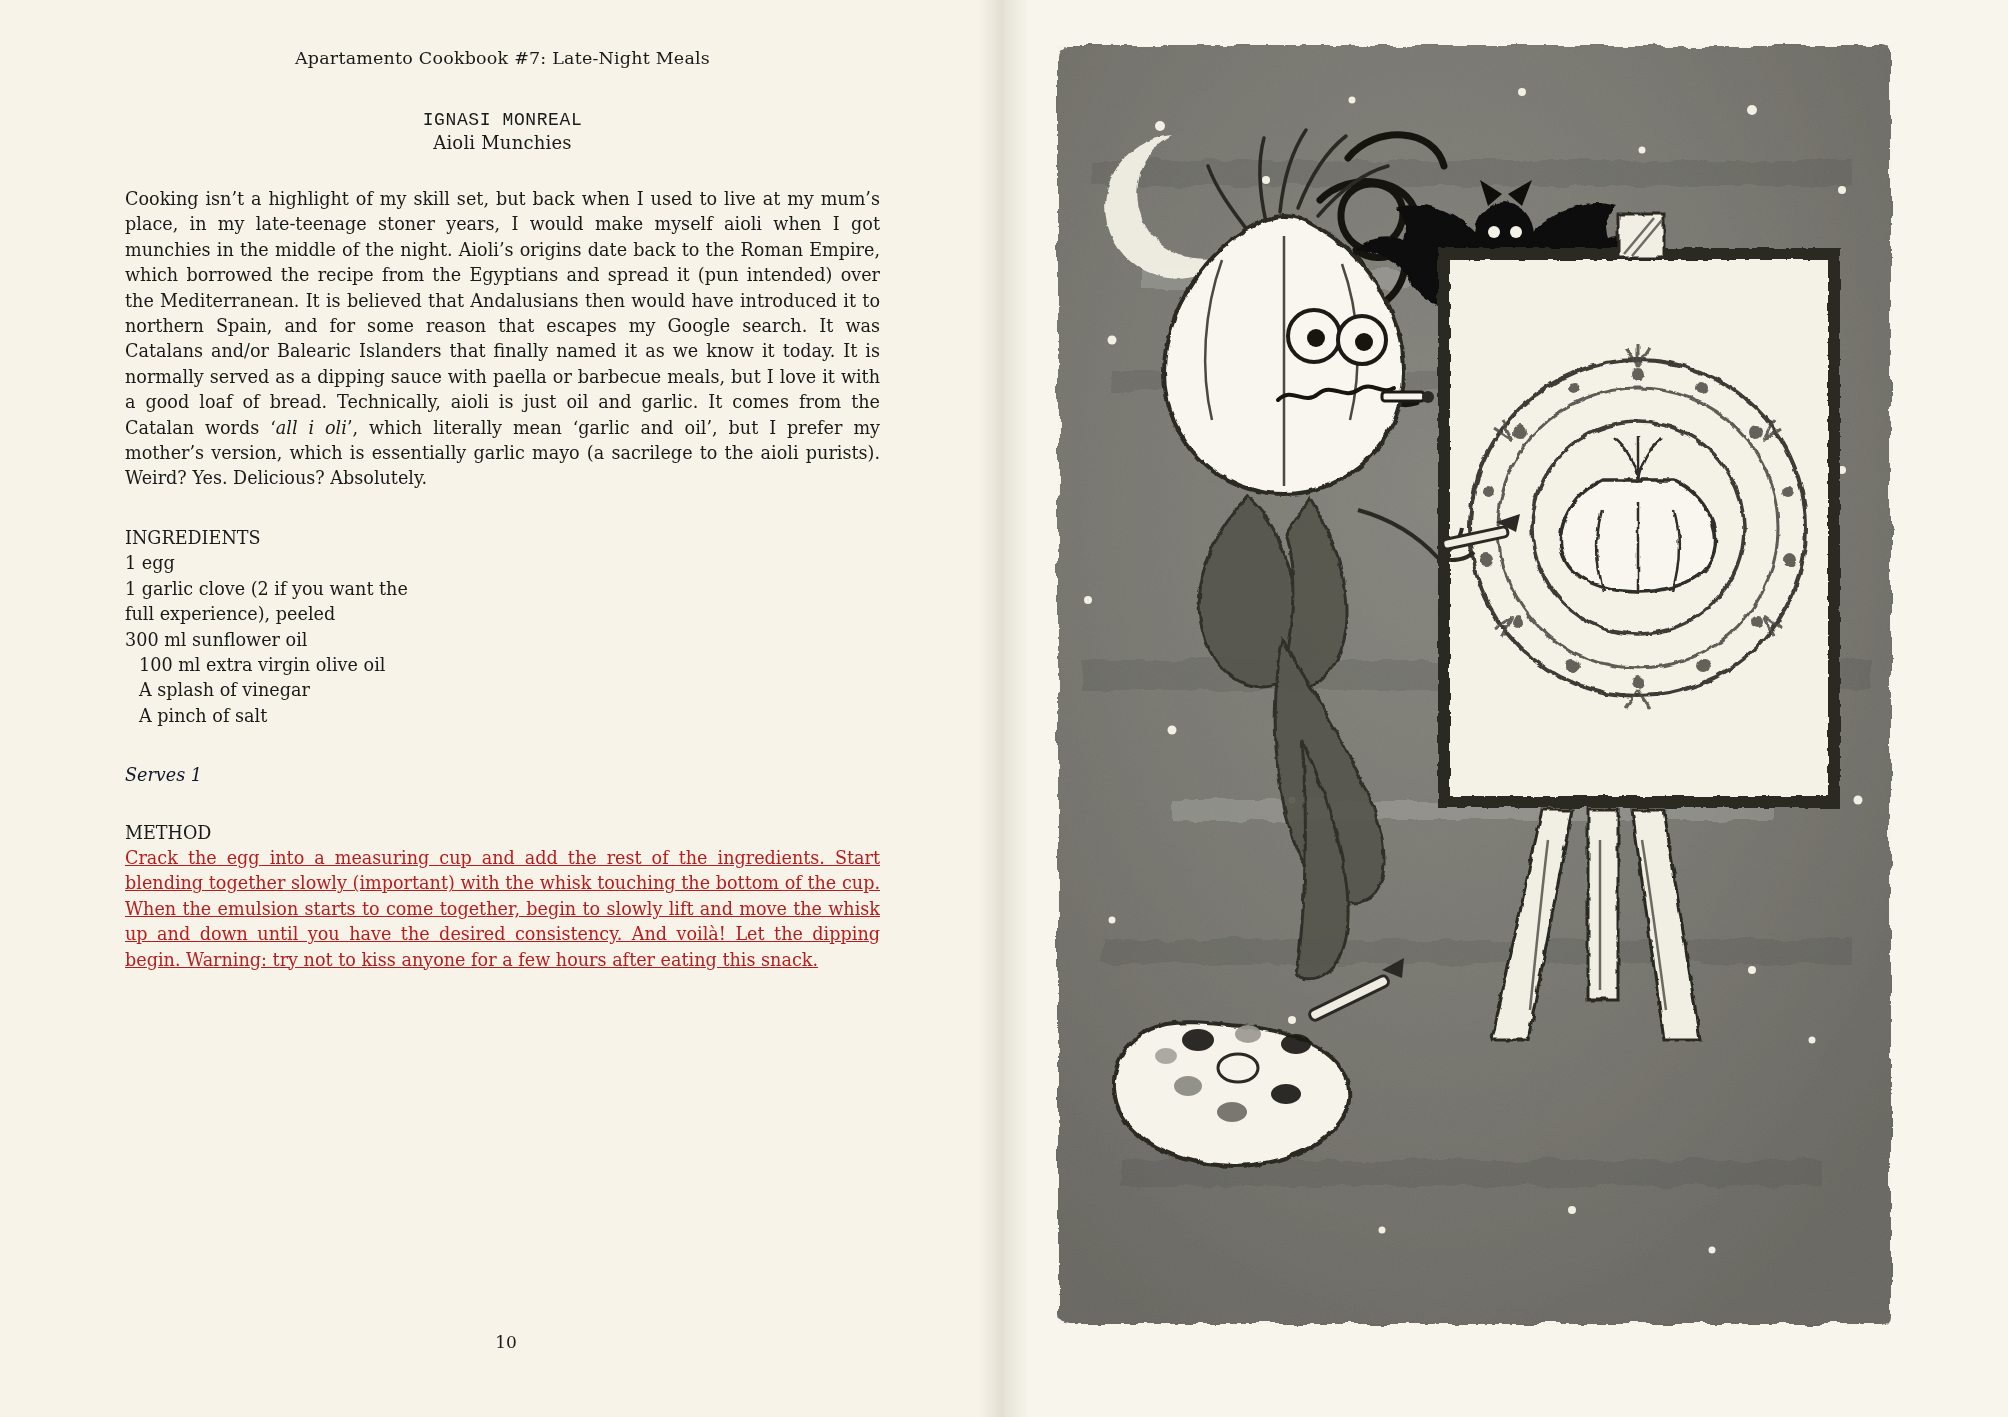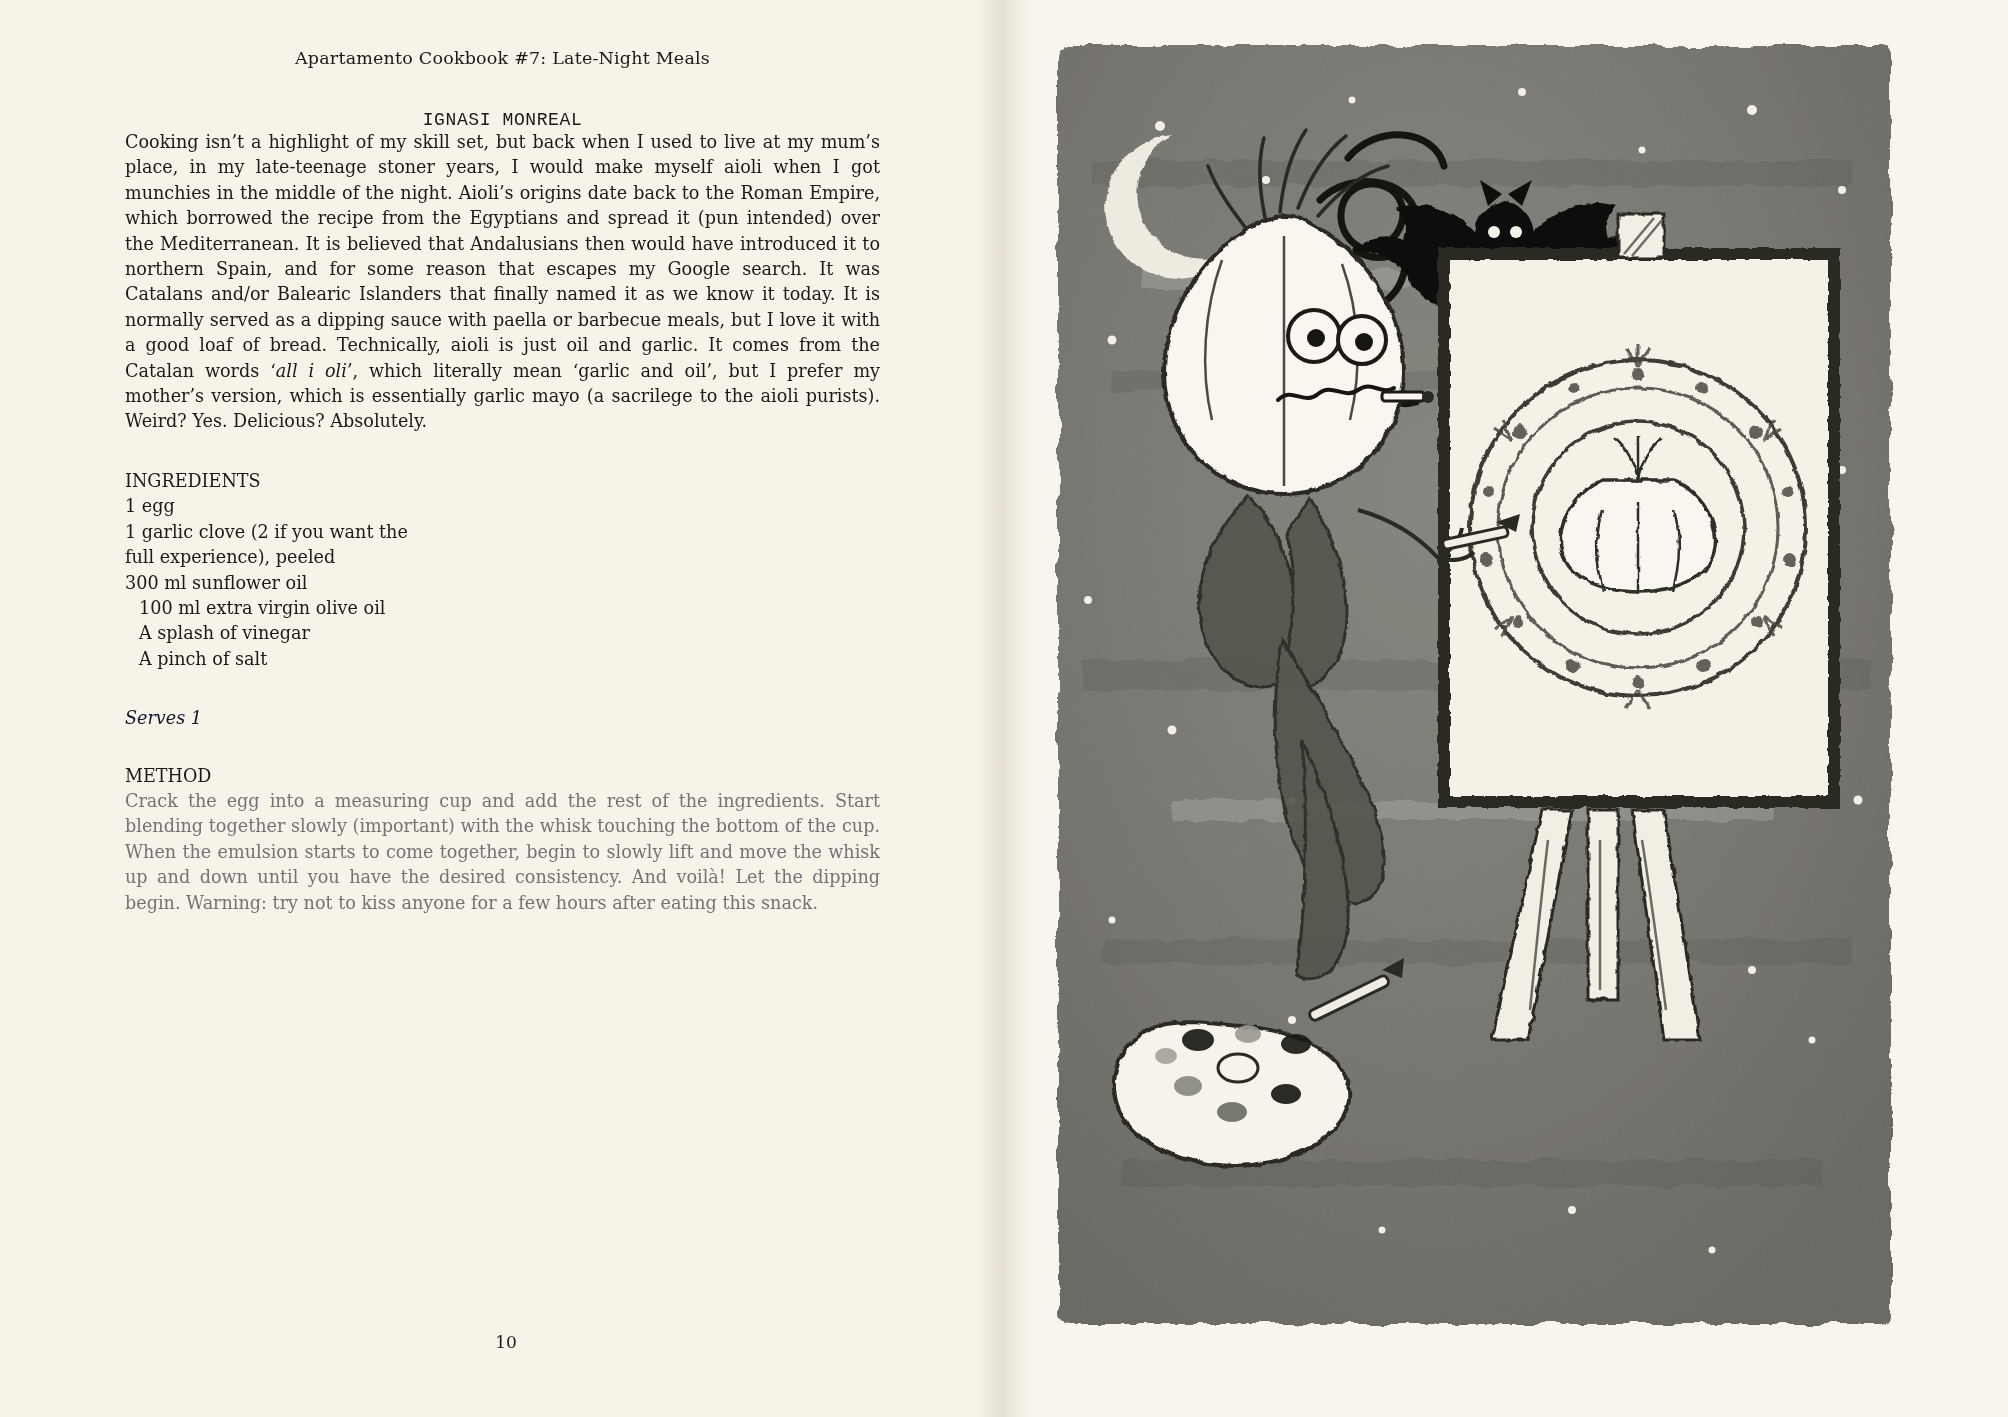--- a/index.html
+++ b/index.html
@@ -119,23 +119,24 @@
     font-style: italic;
     font-size: 17.6px;
     line-height: 25.4px;
     color: #0f172a;
     margin: 34px 0 32px 0;
   }
   .method-body {
     font-family: "DejaVu Serif", serif;
     font-size: 17.6px;
     line-height: 25.4px;
-    color: #737373;
+    color: #b91c1c;
     text-align: justify;
     margin: 0;
+    text-decoration: underline;
   }
   .folio {
     position: absolute;
     left: 16px;
     right: 0;
     top: 1332px;
     text-align: center;
     font-family: "DejaVu Serif", serif;
     font-size: 17px;
     color: #1a1a18;
@@ -157,20 +158,21 @@
 
 <div class="spread">
 
   <div class="page-left">
     <div class="text-col">
 
       <div class="running-head">Apartamento Cookbook #7: Late-Night Meals</div>
 
       <div class="author">IGNASI MONREAL</div>
 
+      <div class="recipe-title">Aioli Munchies</div>
 
       <p class="intro">Cooking isn’t a highlight of my skill set, but back when I used to live at my mum’s place, in my late-teenage stoner years, I would make myself aioli when I got munchies in the middle of the night. Aioli’s origins date back to the Roman Empire, which borrowed the recipe from the Egyptians and spread it (pun intended) over the Mediterranean. It is believed that Andalusians then would have introduced it to northern Spain, and for some reason that escapes my Google search. It was Catalans and/or Balearic Islanders that finally named it as we know it today. It is normally served as a dipping sauce with paella or barbecue meals, but I love it with a good loaf of bread. Technically, aioli is just oil and garlic. It comes from the Catalan words ‘<i>all i oli</i>’, which literally mean ‘garlic and oil’, but I prefer my mother’s version, which is essentially garlic mayo (a sacrilege to the aioli purists). Weird? Yes. Delicious? Absolutely.</p>
 
       <div class="section-label">INGREDIENTS</div>
 
       <div class="ingredients-cols">
         <div class="ing-col left">
           <div class="ing-line">1 egg</div>
           <div class="ing-line">1 garlic clove (2 if you want the</div>
           <div class="ing-line">full experience), peeled</div>

